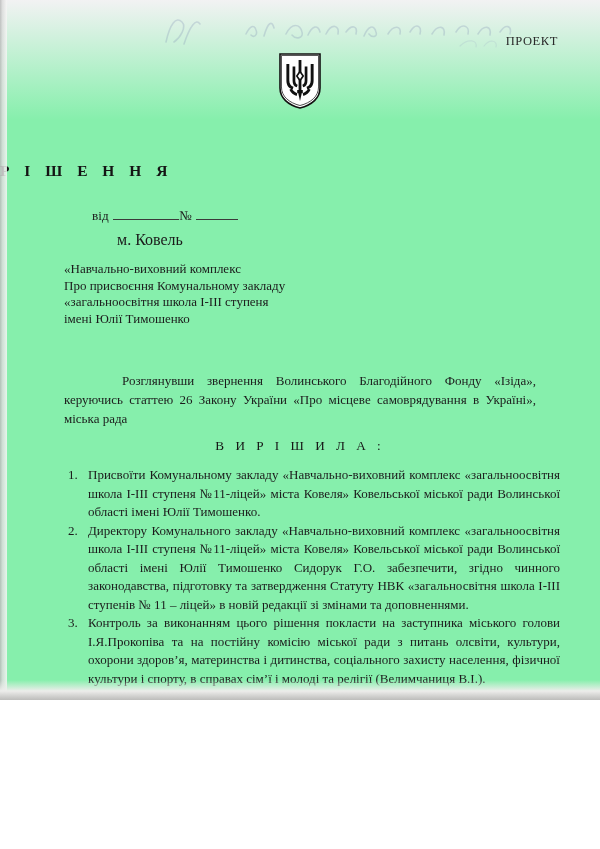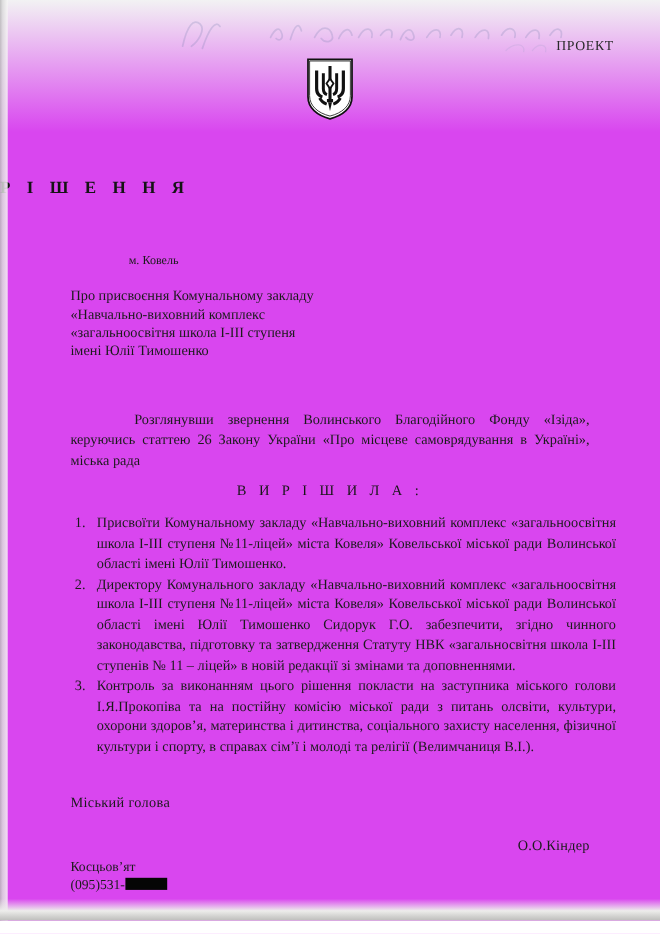--- a/index.html
+++ b/index.html
@@ -8,23 +8,23 @@
     padding: 0;
     background: #ffffff;
   }
   body {
     font-family: "Liberation Serif", "DejaVu Serif", serif;
     color: #1b1b1b;
   }
   .page {
     position: relative;
     width: 600px;
-    height: 837px;
+    height: 700px;
     margin: 0 auto;
-    background: #d946ef;
+    background: #86efac;
     overflow: hidden;
     box-sizing: border-box;
   }
   
   .scan-left-edge {
     position: absolute;
     left: 0; top: 0;
     width: 7px; height: 849px;
     background: linear-gradient(to right, #b9b9b9 0%, #dcdcdc 35%, #f7f7f6 100%);
     opacity: .85;
@@ -123,21 +123,21 @@
     vertical-align: baseline;
   }
   .rule-date { width: 66px; margin: 0 1px 0 4px; }
   .rule-num  { width: 42px; margin-left: 4px; }
   .num-sign { font-size: 13.2px; }
 
   .city {
     position: absolute;
     top: 231px;
     left: 117px;
-    font-size: 11px;
+    font-size: 16px;
     color: #1b1b1b;
   }
 
   
   .subject {
     position: absolute;
     top: 261px;
     left: 64px;
     width: 330px;
     font-size: 13px;
@@ -290,26 +290,29 @@
 
         <path d="M13.8 36.5 c1.4 2.6 3.4 4.1 5.6 4.8 l-.8 2.6 c-3.1-.9-5.6-3-7.2-6.1 z"></path>
         <path d="M30.2 36.5 c-1.4 2.6 -3.4 4.1 -5.6 4.8 l.8 2.6 c3.1-.9 5.6-3 7.2-6.1 z"></path>
       </g>
     </svg>
   </div>
 
 
   <div class="doc-type">Р І Ш Е Н Н Я</div>
 
+  <div class="date-line">
+    <span>від</span><span class="rule rule-date"></span><span class="num-sign">№</span><span class="rule rule-num"></span>
+  </div>
 
   <div class="city">м. Ковель</div>
 
   <div class="subject">
+    <div>«Навчально-виховний комплекс</div>
     <div>Про присвоєння Комунальному закладу</div>
-    <div>«Навчально-виховний комплекс</div>
     <div>«загальноосвітня школа I-III ступеня</div>
     <div>імені Юлії Тимошенко</div>
   </div>
 
   <div class="preamble">Розглянувши звернення Волинського Благодійного Фонду «Ізіда», керуючись статтею 26 Закону України «Про місцеве самоврядування в Україні», міська рада</div>
 
   <div class="resolved">В И Р І Ш И Л А :</div>
 
   <ol class="clauses">
     <li>

